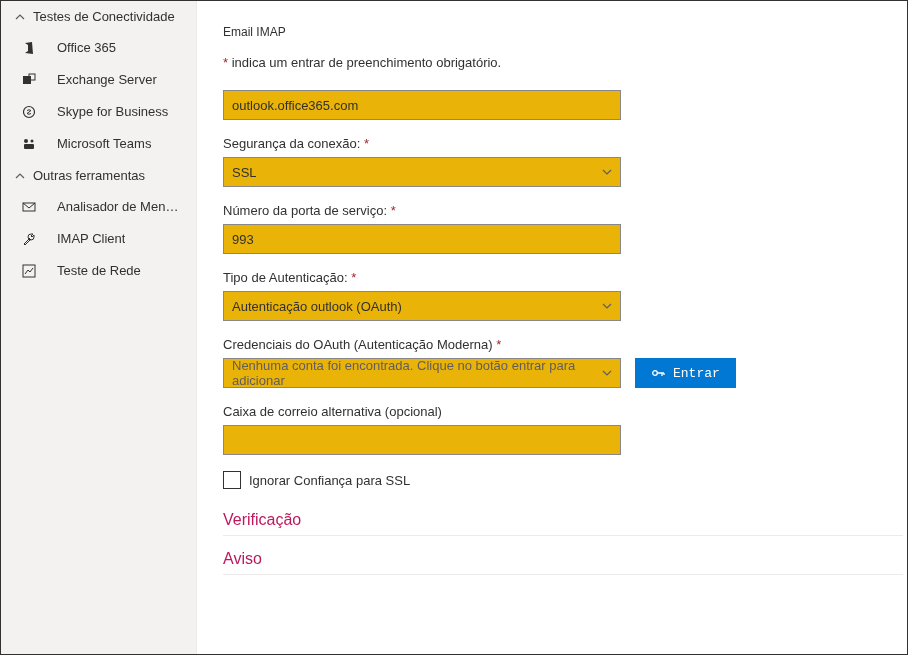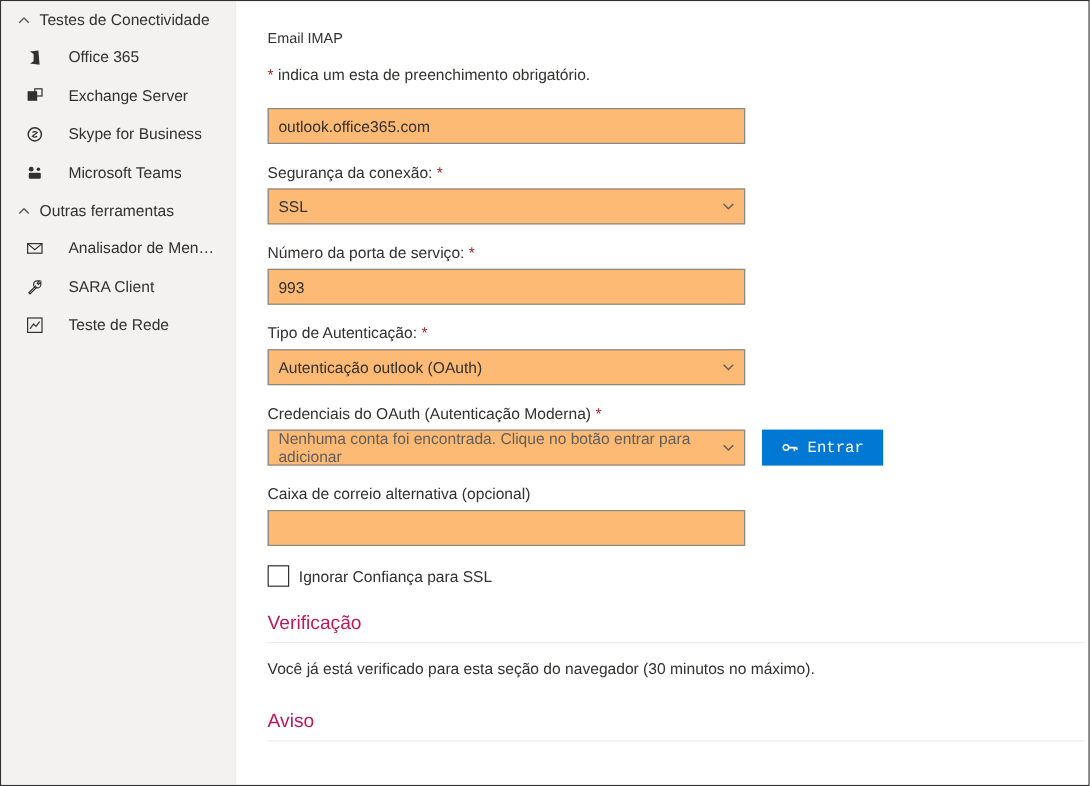--- a/index.html
+++ b/index.html
@@ -70,21 +70,21 @@
       margin-bottom: 6px;
     }
     .form-input, .form-select {
       width: 398px;
       height: 30px;
       border: 1px solid #8a8886;
       padding: 4px 8px;
       font-size: 13px;
       font-family: inherit;
       color: #323130;
-      background: #fdba74;
+      background: #eab308;
     }
     .form-select {
       display: flex;
       align-items: center;
       justify-content: space-between;
       cursor: pointer;
       padding-right: 8px;
     }
     .form-select.placeholder .sel-text { color: #605e5c; }
     .chev-down {
@@ -203,39 +203,39 @@
           </svg>
       </span>
       <span class="label">Analisador de Mensa...</span>
     </div>
     <div class="sb-item">
       <span class="icon">
         <svg width="14" height="14" viewBox="0 0 14 14">
             <path d="M9 2 A3 3 0 1 0 12 5 L12 3 L10 5 L9 4 L11 2 Z M8 6 L2 12 L3 13 L9 7" fill="none" stroke="#323130" stroke-width="1"></path>
           </svg>
       </span>
-      <span class="label">SARA Client</span>
+      <span class="label">IMAP Client</span>
     </div>
     <div class="sb-item">
       <span class="icon">
         <svg width="14" height="14" viewBox="0 0 14 14">
             <rect x="1" y="1" width="12" height="12" fill="none" stroke="#323130" stroke-width="1"></rect>
             <path d="M3 10 L6 6 L8 8 L11 4" fill="none" stroke="#323130" stroke-width="1"></path>
           </svg>
       </span>
       <span class="label">Teste de Rede</span>
     </div>
 
   </nav>
 
   <main class="main">
     <h1 class="page-title">Email IMAP</h1>
 
     <p class="req-note">
-      <span class="asterisk">* </span><span>indica um esta de preenchimento obrigatório.</span>
+      <span class="asterisk">* </span><span>indica um entrar de preenchimento obrigatório.</span>
     </p>
 
     <div class="form-group">
       <input class="form-input" type="text" value="outlook.office365.com" style="">
     </div>
 
     <div class="form-group">
       <label class="form-label"><span>Segurança da conexão: </span><span class="asterisk">*</span></label>
       <div class="form-select">
         <span class="sel-text">SSL</span>
@@ -291,18 +291,17 @@
       <label class="form-label">Caixa de correio alternativa (opcional)</label>
       <input class="form-input" type="text" value="" style="">
     </div>
 
     <div class="checkbox-row">
       <div class="checkbox-box"></div>
       <label class="checkbox-label">Ignorar Confiança para SSL</label>
     </div>
 
     <h2 class="section-header">Verificação</h2>
-    <p class="section-text">Você já está verificado para esta seção do navegador (30 minutos no máximo).</p>
 
     <h2 class="section-header">Aviso</h2>
 
   </main>
 </div>
 
 </body></html>

